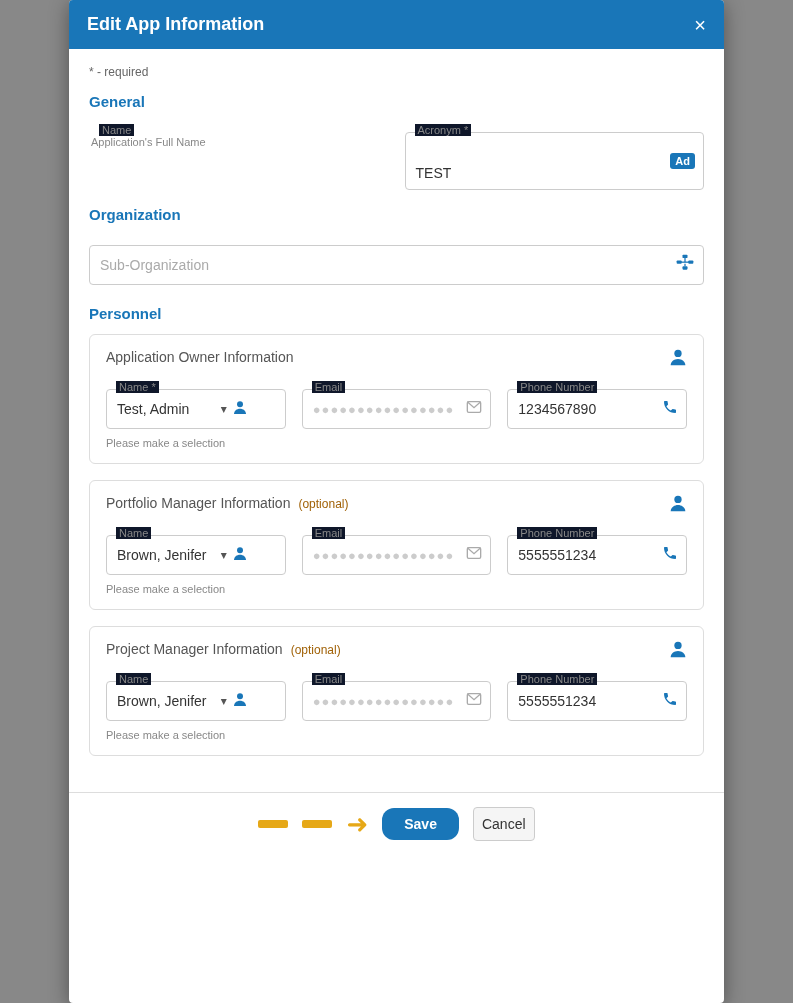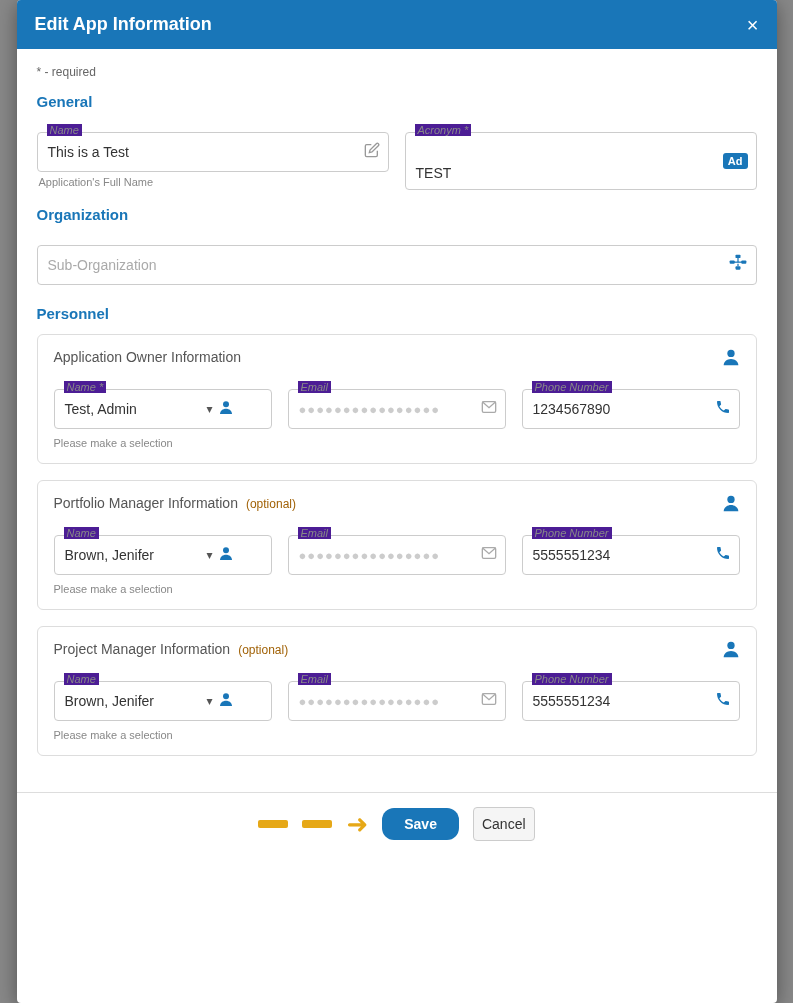--- a/index.html
+++ b/index.html
@@ -5,21 +5,21 @@
     * { box-sizing: border-box; margin: 0; padding: 0; }
     body {
       font-family: Arial, sans-serif;
       background: #888;
       display: flex;
       justify-content: center;
       align-items: flex-start;
       min-height: 100vh;
     }
     .modal-wrapper {
-      width: 793px;
+      width: 655px;
       min-height: 1003px;
       background: #888;
       position: relative;
       display: flex;
       justify-content: center;
       padding: 0;
     }
     .modal {
       width: 760px;
       background: #fff;
@@ -72,26 +72,25 @@
       margin-bottom: 8px;
     }
     .form-group {
       flex: 1;
       position: relative;
     }
     .form-group label {
       position: absolute;
       top: -8px;
       left: 10px;
-      background: #4c1d95;
+      background: #0f172a;
       font-size: 11px;
       color: #888;
       padding: 0 3px;
       z-index: 1;
-      font-style: italic;
     }
     .form-group .input-wrap {
       border: 1px solid #ccc;
       border-radius: 4px;
       padding: 8px 36px 8px 10px;
       font-size: 14px;
       color: #333;
       display: flex;
       align-items: center;
       min-height: 40px;
@@ -225,29 +224,20 @@
     </div>
 
     <div class="modal-body">
       <div class="required-note">* - required</div>
 
       <div class="section-title">General</div>
 
       <div class="form-row">
         <div class="form-group" style="position:relative; margin-top:10px;">
           <label>Name</label>
-          <div class="input-wrap">
-            <span style="color:#333; font-size:14px;">This is a Test</span>
-            <span class="input-icon">
-              <svg width="16" height="16" viewBox="0 0 24 24" fill="none" stroke="#999" stroke-width="2">
-                  <path d="M11 4H4a2 2 0 0 0-2 2v14a2 2 0 0 0 2 2h14a2 2 0 0 0 2-2v-7"></path>
-                  <path d="M18.5 2.5a2.121 2.121 0 0 1 3 3L12 15l-4 1 1-4 9.5-9.5z"></path>
-                </svg>
-            </span>
-          </div>
           <div class="field-hint">Application's Full Name</div>
         </div>
         <div class="form-group" style="position:relative; margin-top:10px;">
           <label>Acronym *</label>
           <div class="input-wrap">
             <span style="color:#333; font-size:14px;margin-top:24px;">TEST</span>
             <span class="acronym-badge">Ad</span>
           </div>
         </div>
       </div>

